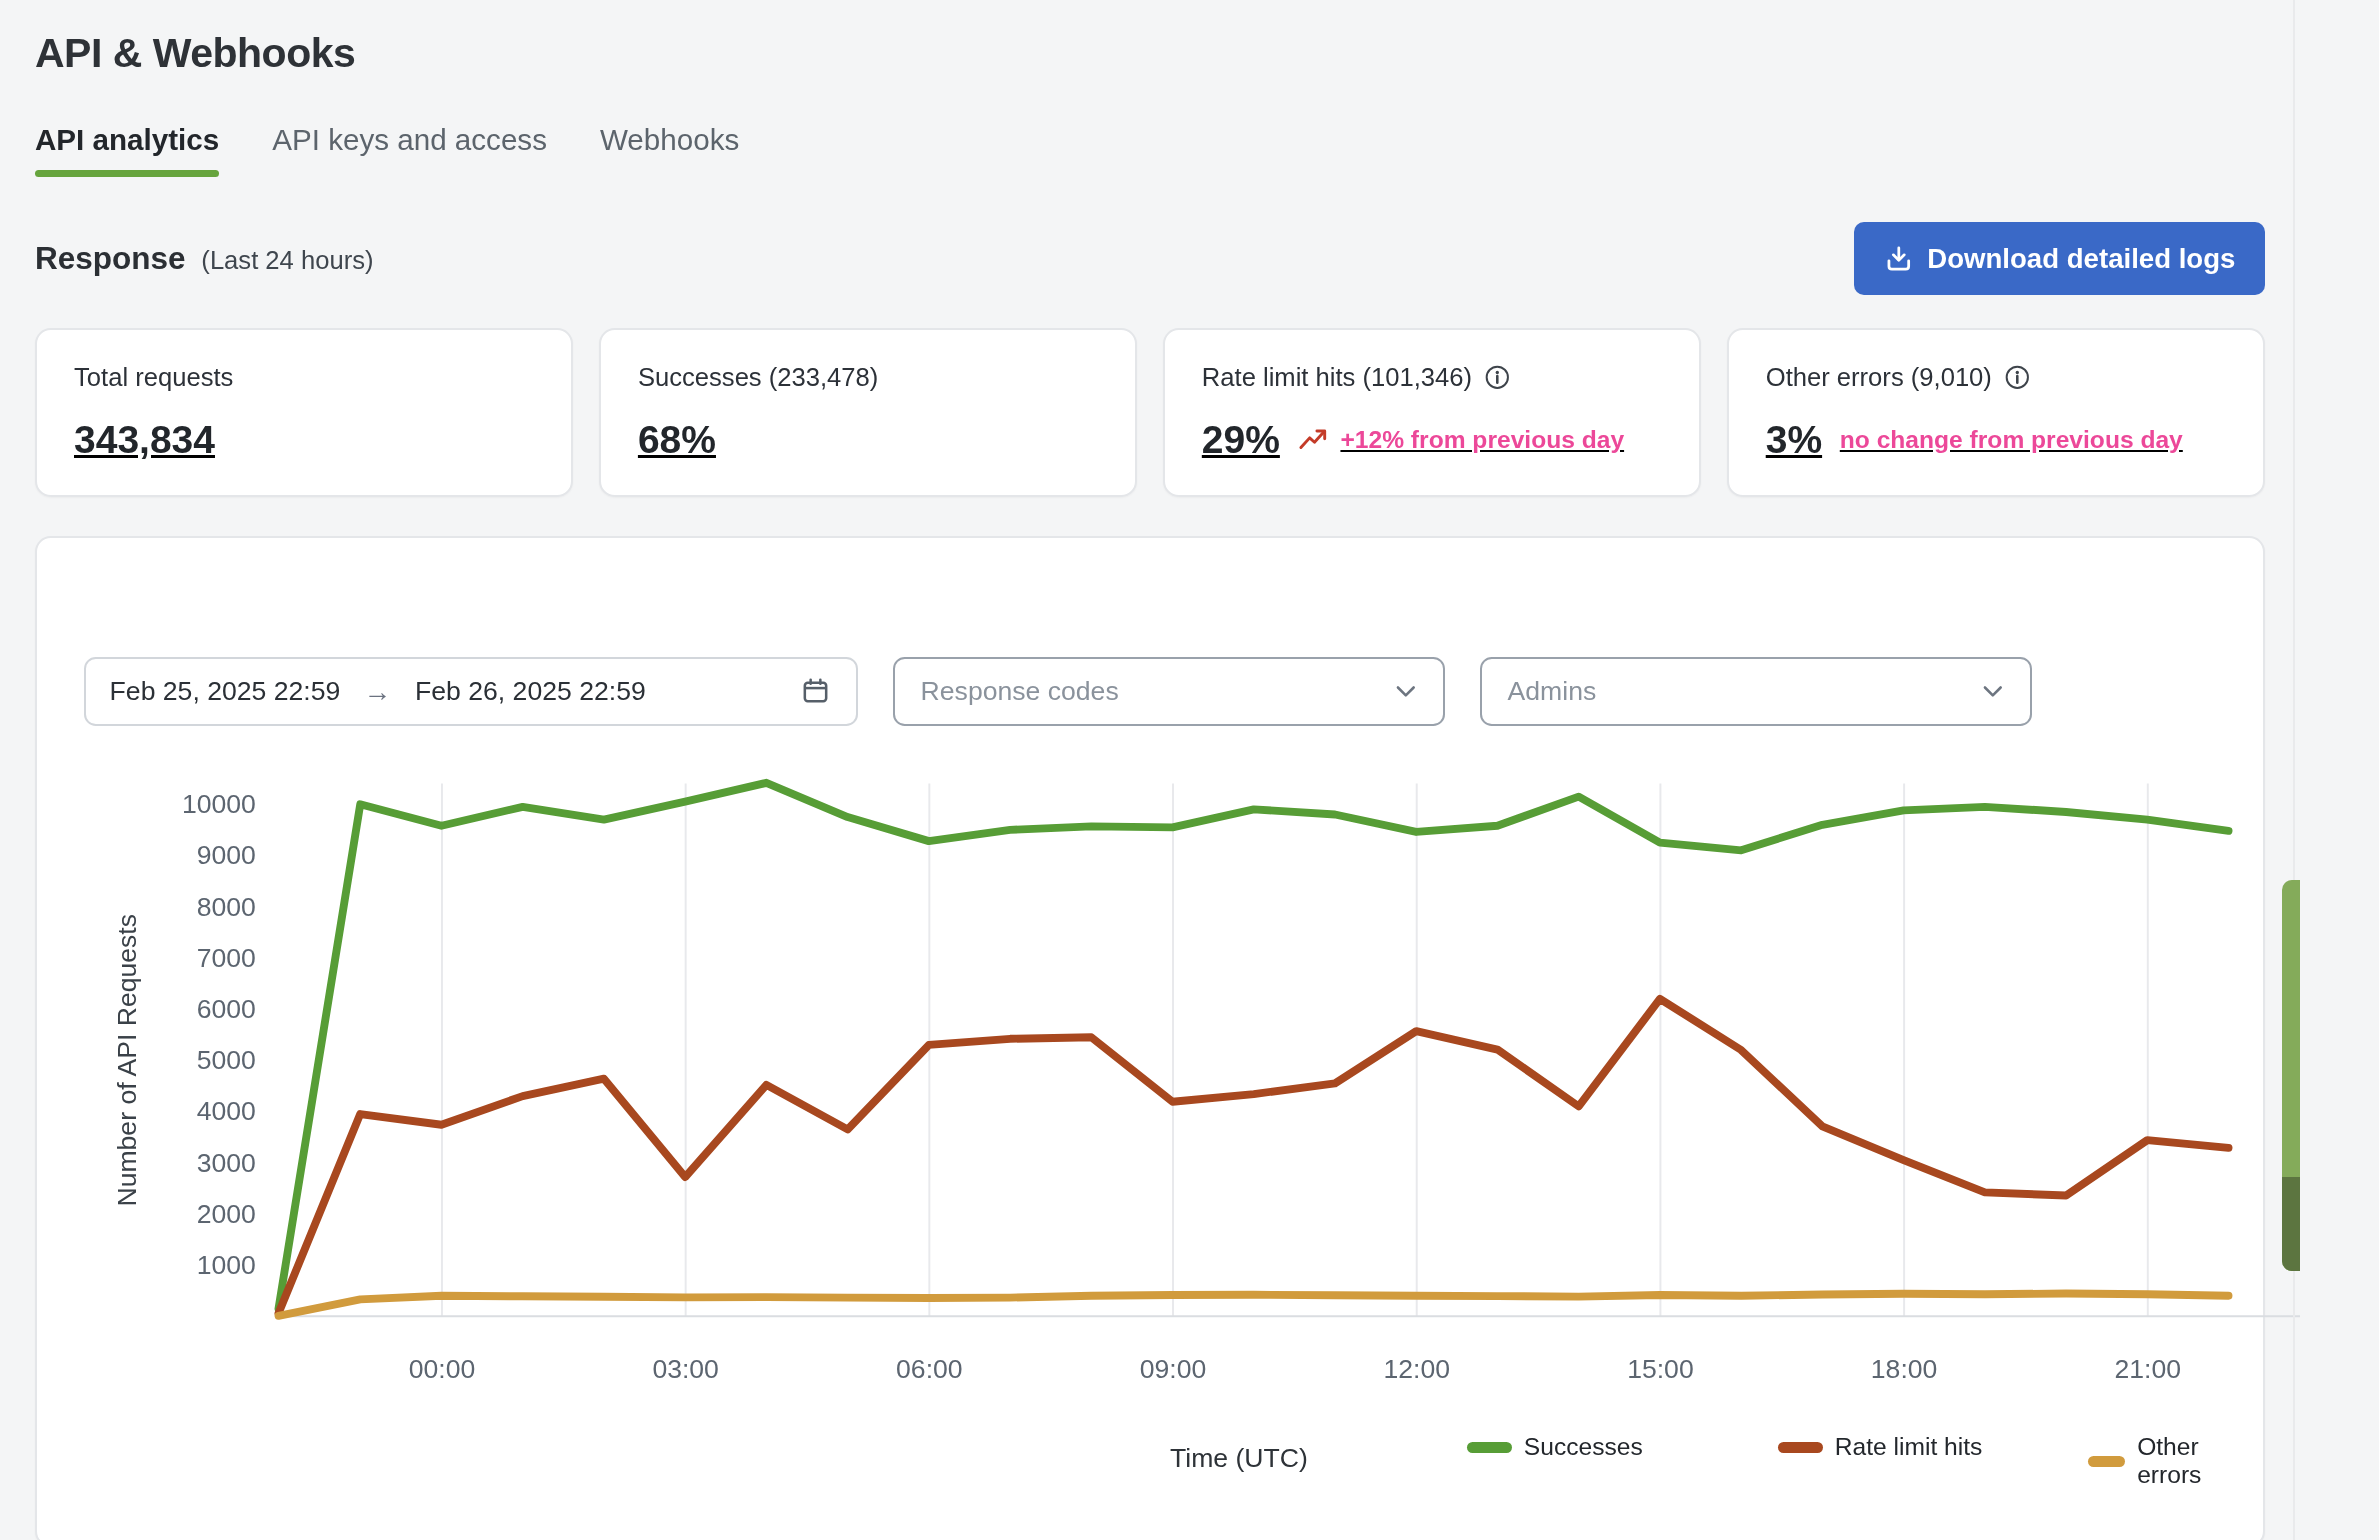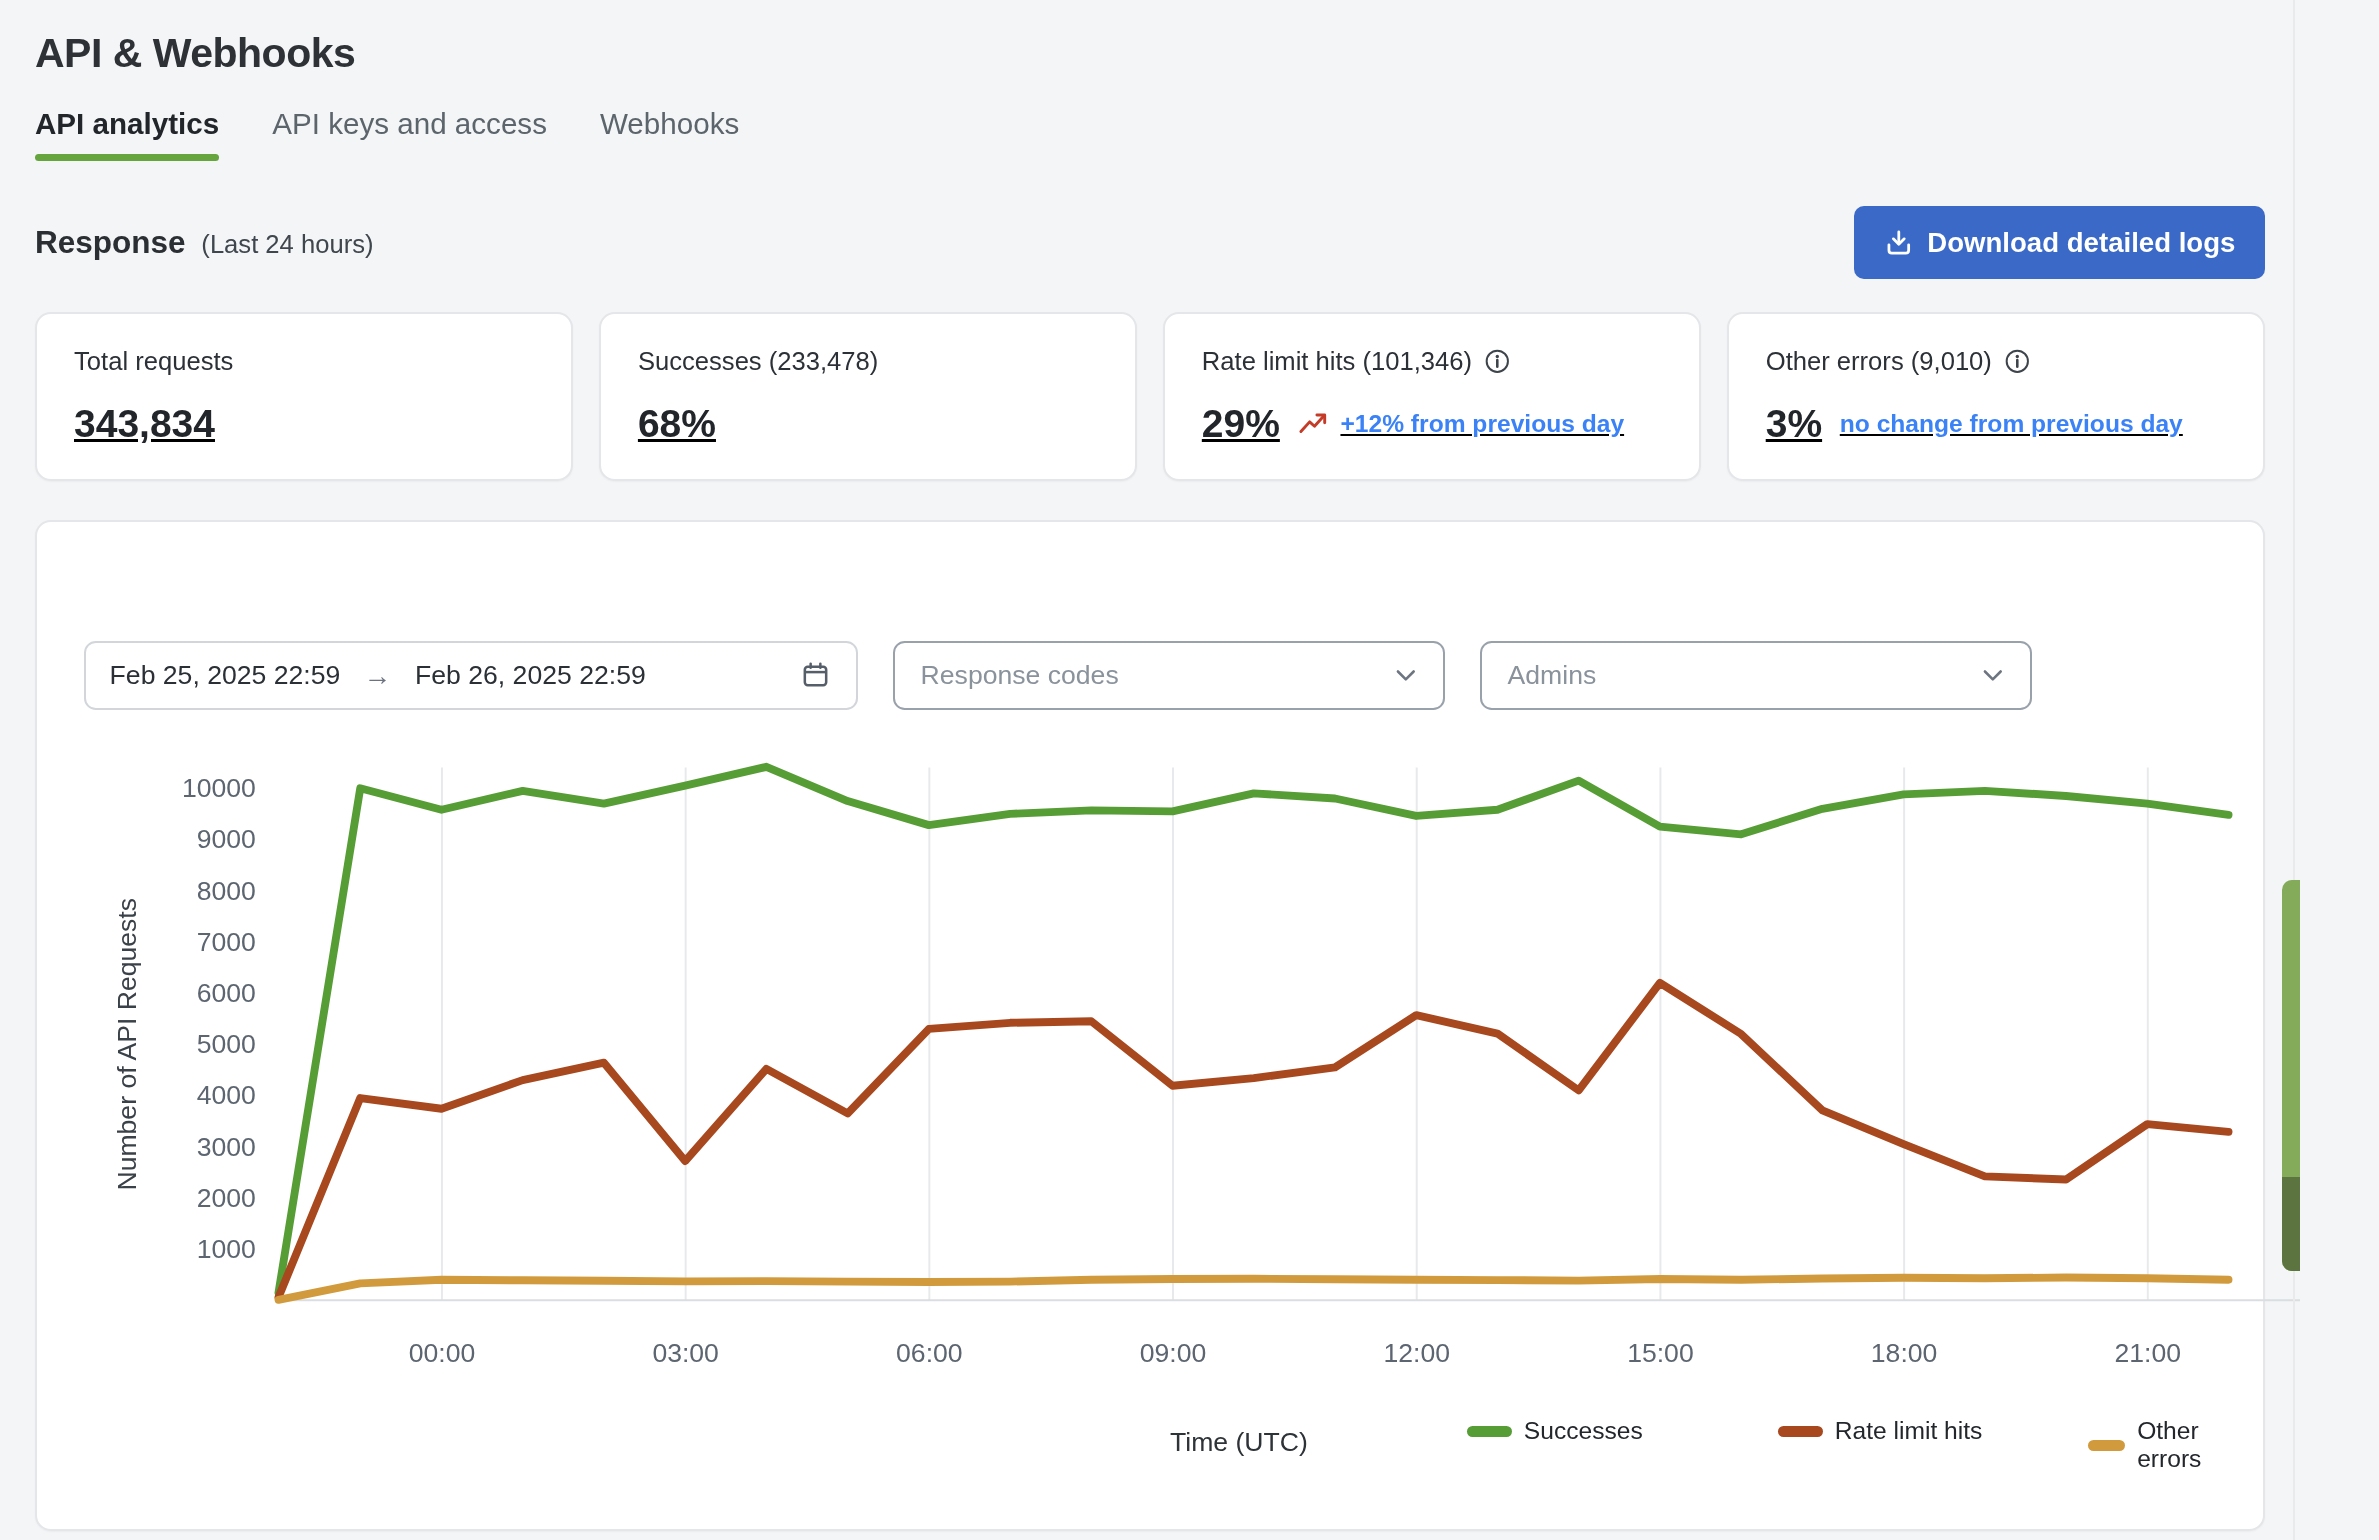--- a/index.html
+++ b/index.html
@@ -1,41 +1,41 @@
 <!DOCTYPE html>
 <html><head>
 <meta charset="utf-8">
 <style>
   html,body{margin:0;padding:0;}
   body{font-family:"Liberation Sans","DejaVu Sans",sans-serif;background:#f4f5f6;}
   .app{position:relative;width:2300px;height:1541px;background:#f4f5f6;overflow:hidden;}
   .content{padding:19.7px 35px 0 35px;}
   .h1{font-size:41px;font-weight:700;color:#2e3237;letter-spacing:-0.5px;margin-top:9.9px;}
   
-  .tabs{display:flex;gap:53px;margin-top:30px;}
+  .tabs{display:flex;gap:53px;margin-top:46px;}
   .tab{font-size:29.6px;color:#5c646c;font-weight:500;cursor:pointer;}
   .tab .lbl{display:inline-block;padding-bottom:13.8px;}
   .tab.active{color:#22262b;font-weight:700;}
   .tab .under{height:6.9px;border-radius:3.9px;background:transparent;}
   .tab.active .under{background:#66a43d;}
   
   .ov-row{display:flex;align-items:center;justify-content:space-between;margin-top:45px;}
   .ov-left{display:flex;align-items:baseline;gap:15.8px;}
   .ov-h{font-size:31.5px;font-weight:700;color:#2b2f34;}
   .ov-sub{font-size:25.6px;color:#3f464e;}
   .btn-primary{display:flex;align-items:center;gap:13.8px;background:#3a69c7;color:#fff;
     font-size:27.6px;font-weight:700;border:none;border-radius:9.9px;height:73px;padding:0 29.6px;cursor:pointer;}
   
   .cards{display:flex;gap:25.6px;margin-top:33px;}
   .card{flex:1;background:#fff;border:2px solid #e4e6e9;border-radius:15.8px;padding:33px 37px;
     box-shadow:0 1px 2px rgba(0,0,0,.04);min-height:99px;}
   .card .label-row{display:flex;align-items:center;gap:11.8px;font-size:25.6px;color:#2c3138;}
   .card .value-row{display:flex;align-items:center;gap:17.7px;margin-top:25.6px;text-decoration:underline;}
   .card .value{font-size:39px;font-weight:700;color:#22262b;}
-  .card .delta{display:flex;align-items:center;gap:9.9px;font-size:24.6px;font-weight:600;color:#3b82f6;}
+  .card .delta{display:flex;align-items:center;gap:9.9px;font-size:24.6px;font-weight:600;color:#ec4899;}
   
   .trends{position:relative;margin-top:39px;background:#fff;border:2px solid #e4e6e9;border-radius:15.8px;
     padding:43px 15.8px 0 47px;height:1011px;box-sizing:border-box;box-shadow:0 1px 2px rgba(0,0,0,.04);}
   .trends-h{font-size:31.5px;font-weight:700;color:#2b2f34;}
   .controls{display:flex;gap:35px;margin-top:76px;}
   .daterange{display:flex;align-items:center;width:774px;height:69px;box-sizing:border-box;
     border:2px solid #d2d6db;border-radius:11.8px;padding:0 23.6px;background:#fff;cursor:pointer;}
   .daterange .d{font-size:26.6px;color:#2b3036;}
   .daterange .arr{font-size:27.6px;color:#6b7280;margin:0 23.6px;}
   .daterange .cal{margin-left:auto;display:flex;}

